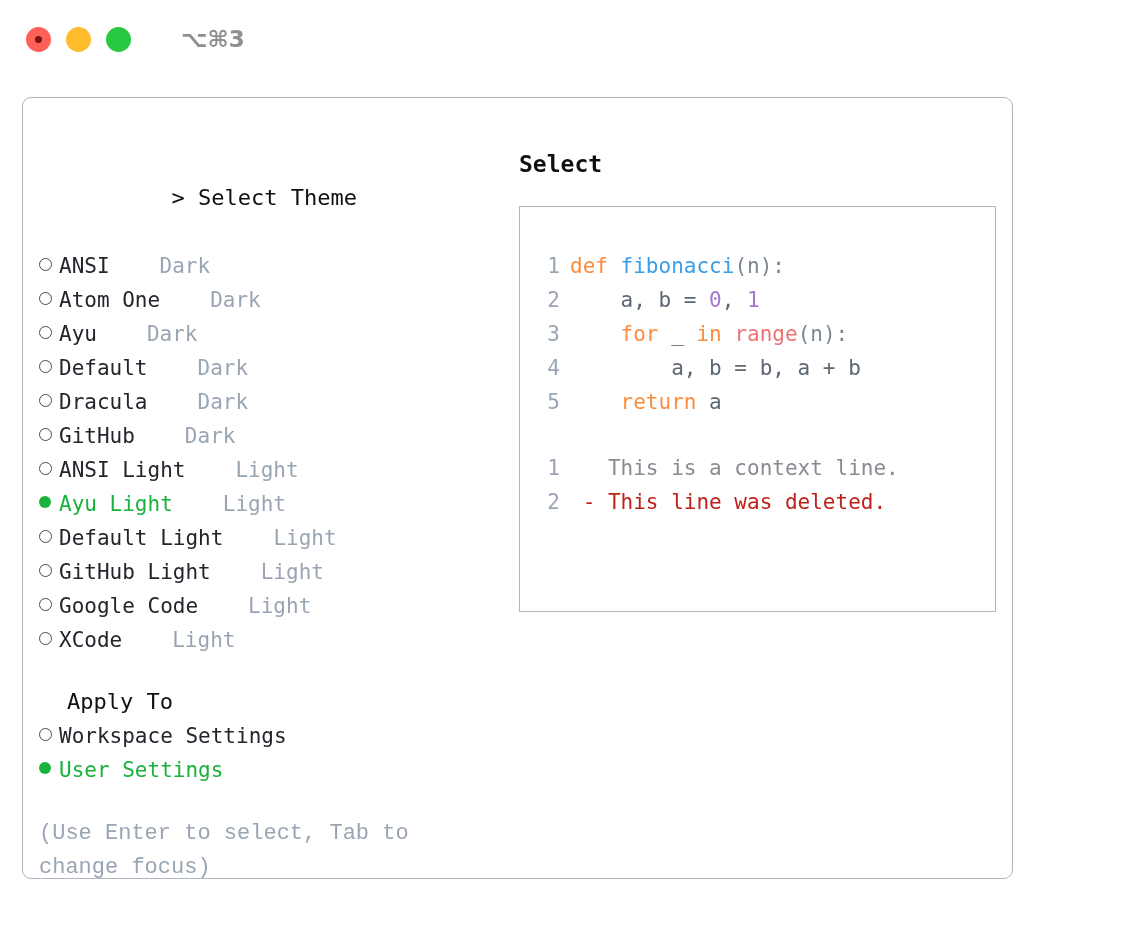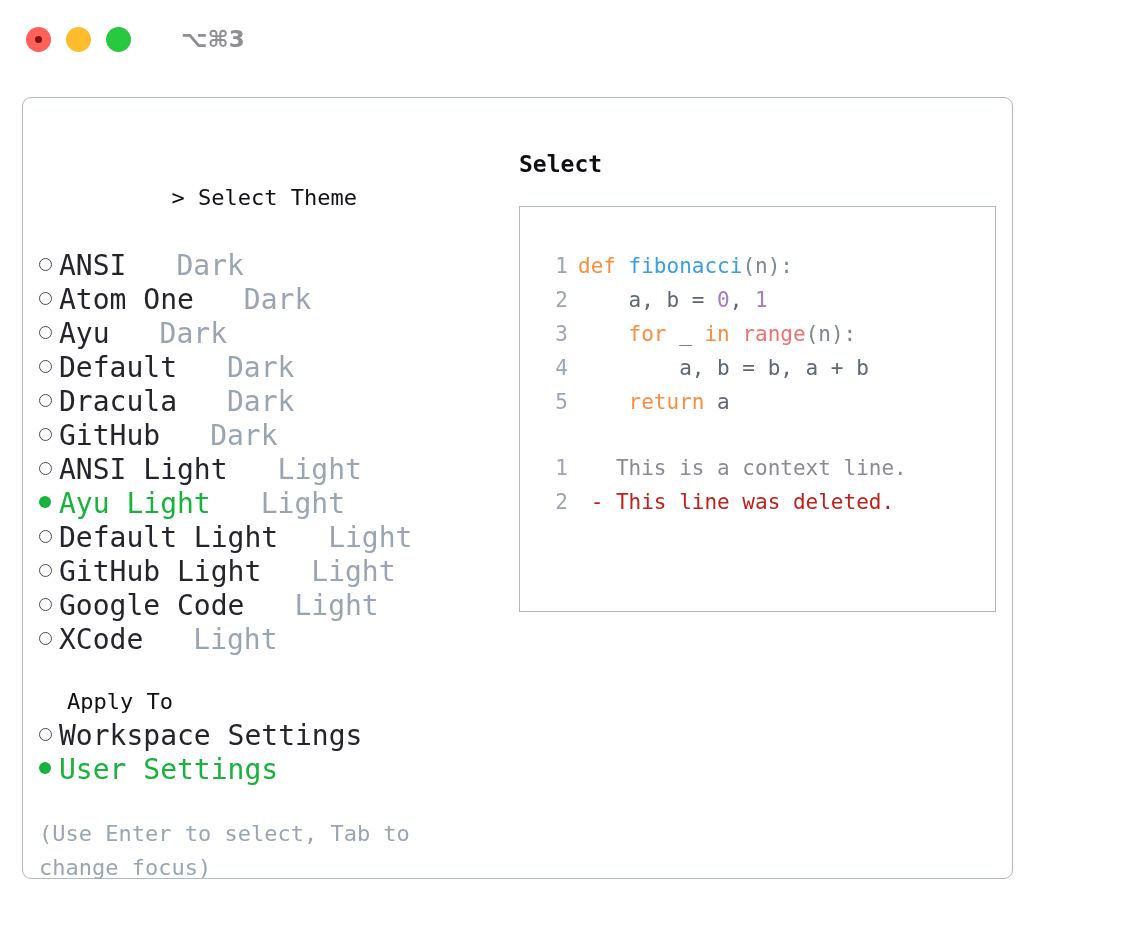--- a/index.html
+++ b/index.html
@@ -98,21 +98,21 @@
     color: #101014;
     line-height: 34px;
     white-space: pre;
   }
   .section-title .caret { color: #101014; }
 
   .opt-row {
     display: flex;
     align-items: baseline;
     line-height: 34px;
-    font-size: 28px;
+    font-size: 21px;
     white-space: pre;
   }
   .bullet {
     display: inline-block;
     width: 20px;
     flex: 0 0 20px;
     text-align: left;
     position: relative;
     top: -1px;
   }
@@ -149,41 +149,42 @@
 
   .spacer-sm { height: 28px; }
   .spacer-md { height: 30px; }
 
   .hint {
     color: #9aa5b4;
     font-size: 22px;
     line-height: 34px;
     width: 400px;
     white-space: pre-wrap;
+    font-family: Liberation Mono, monospace;
   }
 
   
   #right-col {
     padding: 49px 0 0 26px;
     box-sizing: border-box;
   }
   #preview-title {
     font-size: 23px;
     font-weight: bold;
     color: #101014;
     line-height: 34px;
     margin-bottom: 25px;
     white-space: pre;
   }
   #preview-box {
     width: 477px;
     height: 406px;
     border: 1.5px solid #aeb7c4;
     box-sizing: border-box;
-    padding: 42px 0 0 24px;
+    padding: 42px 0 0 16px;
   }
 
   .code-line {
     font-size: 21px;
     line-height: 34px;
     white-space: pre;
   }
   .lineno {
     color: #9aa5b4;
     display: inline-block;

